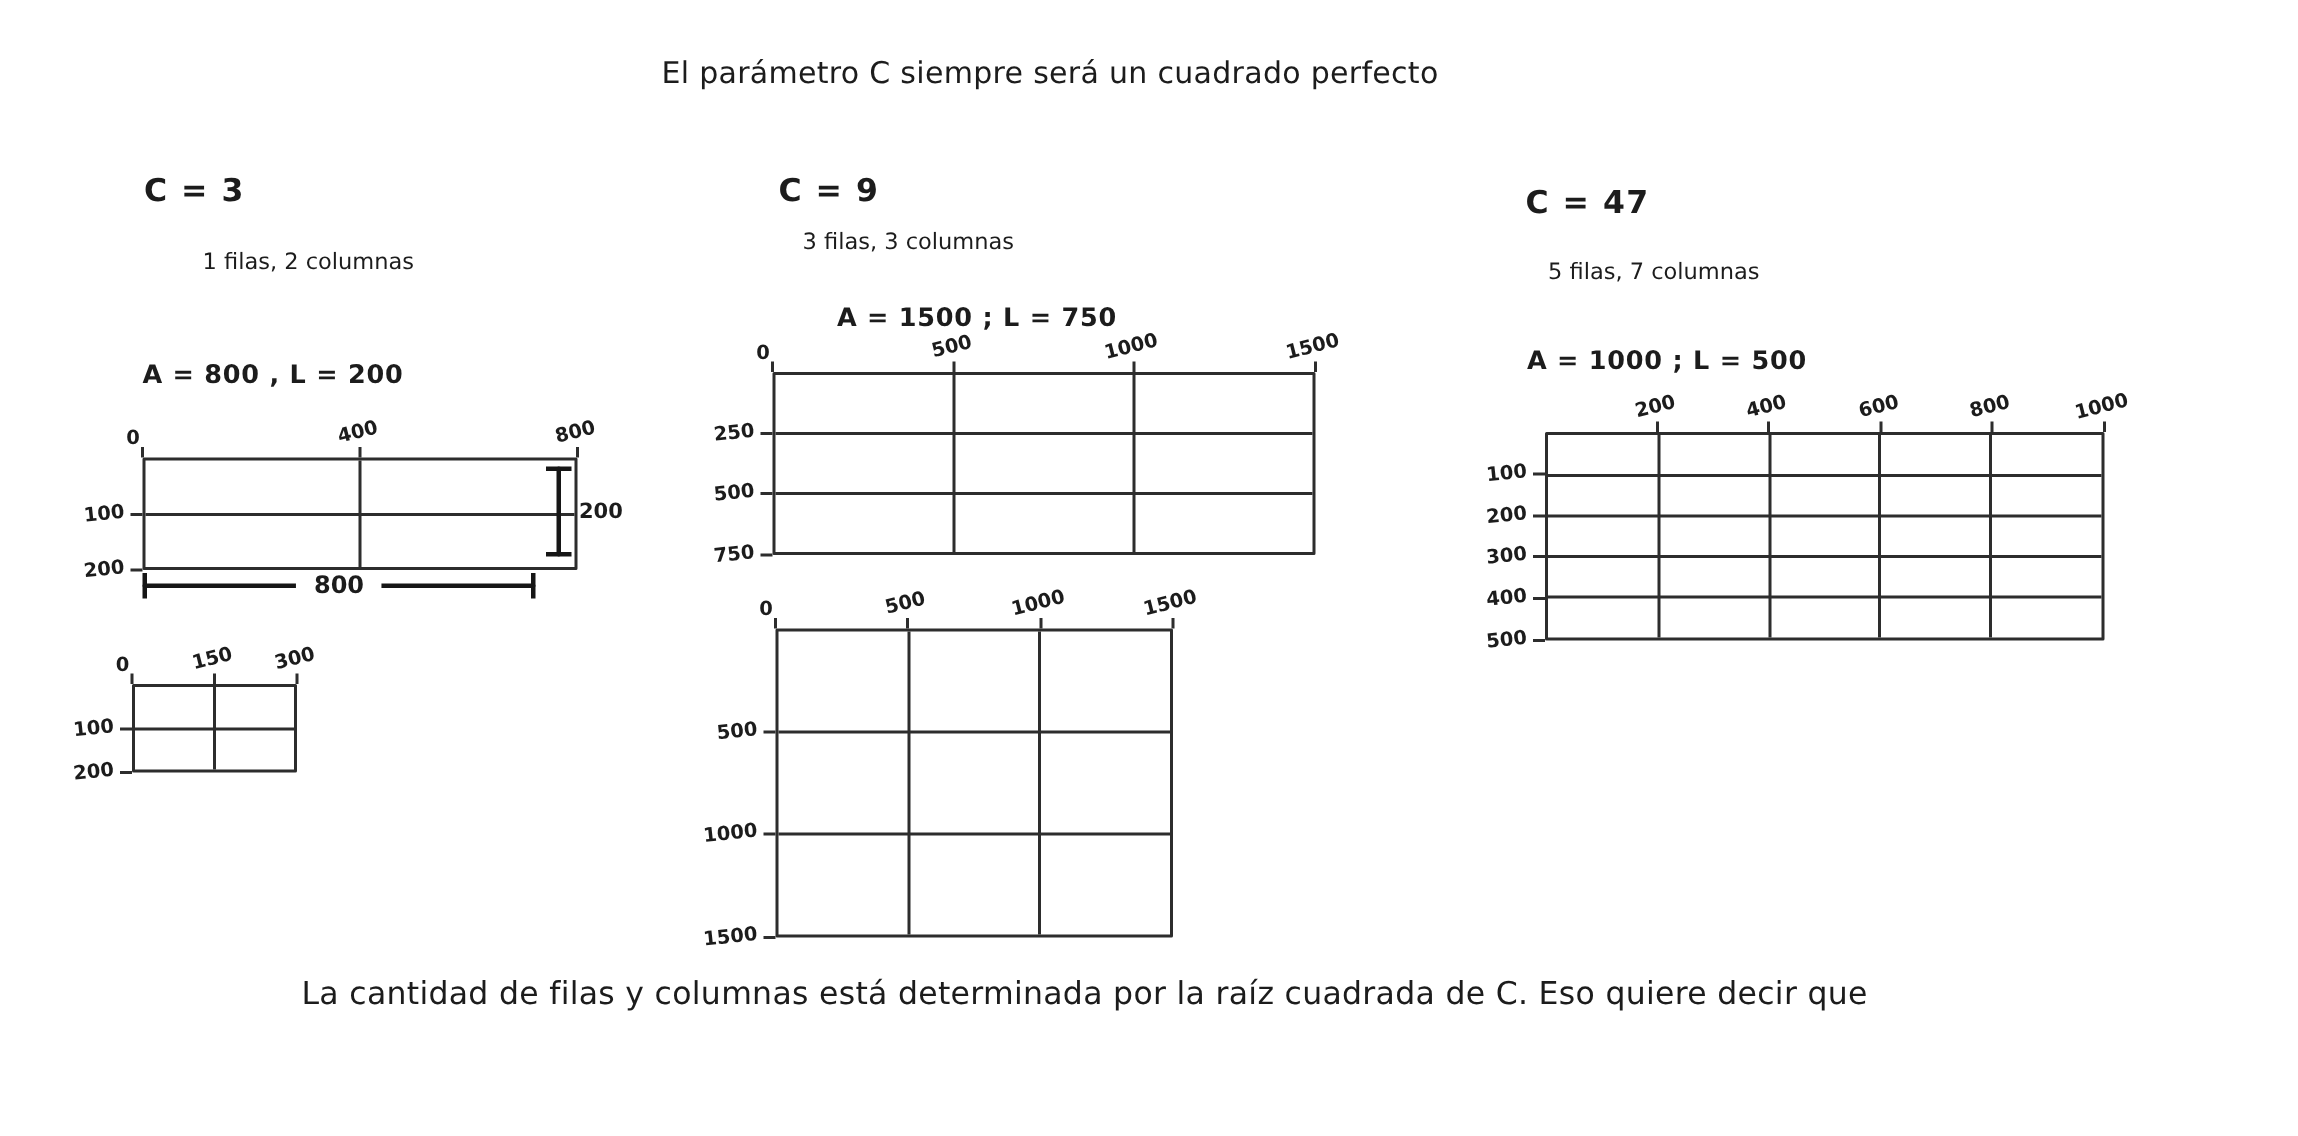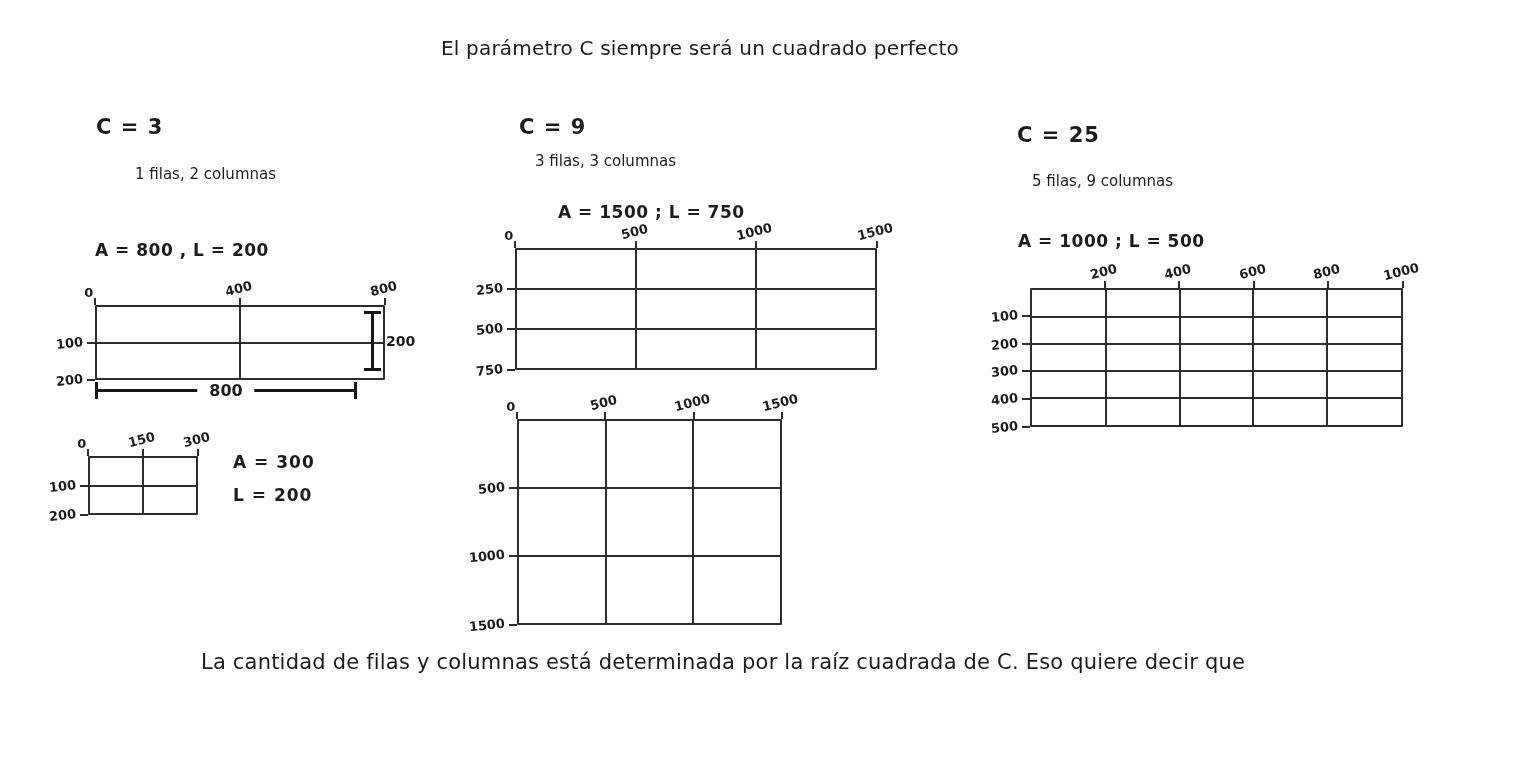--- a/index.html
+++ b/index.html
@@ -103,24 +103,20 @@
       <div class="tickmark-top" style="left: 0%;"></div>
       <div class="tick-top" style="left: 50%;">150</div>
       <div class="tickmark-top" style="left: 50%;"></div>
       <div class="tick-top" style="left: 100%;">300</div>
       <div class="tickmark-top" style="left: 100%;"></div>
       <div class="tick-left" style="top: 50%;">100</div>
       <div class="tickmark-left" style="top: 50%;"></div>
       <div class="tick-left" style="top: 100%;">200</div>
       <div class="tickmark-left" style="top: 100%;"></div>
     </div>
-  <div class="abs side-labels" style="left:233px;top:446px;line-height:33px;">
-    <div>A = 300</div>
-    <div>L = 200</div>
-  </div>
 
   <div class="abs heading" style="left:519px;top:115px;">C = 9</div>
   <div class="abs subheading" style="left:535px;top:152px;">3 filas, 3 columnas</div>
   <div class="abs formula" style="left:558px;top:202px;">A = 1500 ;   L = 750</div>
 
   <div class="grid-box" style="left:515px;top:248px;width:362px;height:122px;">
       <div class="grid-frame">
         <div class="vline" style="left: 33.3333%;"></div>
         <div class="vline" style="left: 66.6667%;"></div>
         <div class="hline" style="top: 33.3333%;"></div>
@@ -158,22 +154,22 @@
       <div class="tick-top" style="left: 100%;">1500</div>
       <div class="tickmark-top" style="left: 100%;"></div>
       <div class="tick-left" style="top: 33.3333%;">500</div>
       <div class="tickmark-left" style="top: 33.3333%;"></div>
       <div class="tick-left" style="top: 66.6667%;">1000</div>
       <div class="tickmark-left" style="top: 66.6667%;"></div>
       <div class="tick-left" style="top: 100%;">1500</div>
       <div class="tickmark-left" style="top: 100%;"></div>
     </div>
 
-  <div class="abs heading" style="left:1017px;top:123px;">C = 25</div>
-  <div class="abs subheading" style="left:1032px;top:172px;">5 filas, 9 columnas</div>
+  <div class="abs heading" style="left:1017px;top:123px;">C = 47</div>
+  <div class="abs subheading" style="left:1032px;top:172px;">5 filas, 7 columnas</div>
   <div class="abs formula" style="left:1018px;top:231px;">A = 1000 ;   L = 500</div>
 
   <div class="grid-box" style="left:1030px;top:288px;width:373px;height:139px;">
       <div class="grid-frame">
         <div class="vline" style="left: 20%;"></div>
         <div class="vline" style="left: 40%;"></div>
         <div class="vline" style="left: 60%;"></div>
         <div class="vline" style="left: 80%;"></div>
         <div class="hline" style="top: 20%;"></div>
         <div class="hline" style="top: 40%;"></div>

